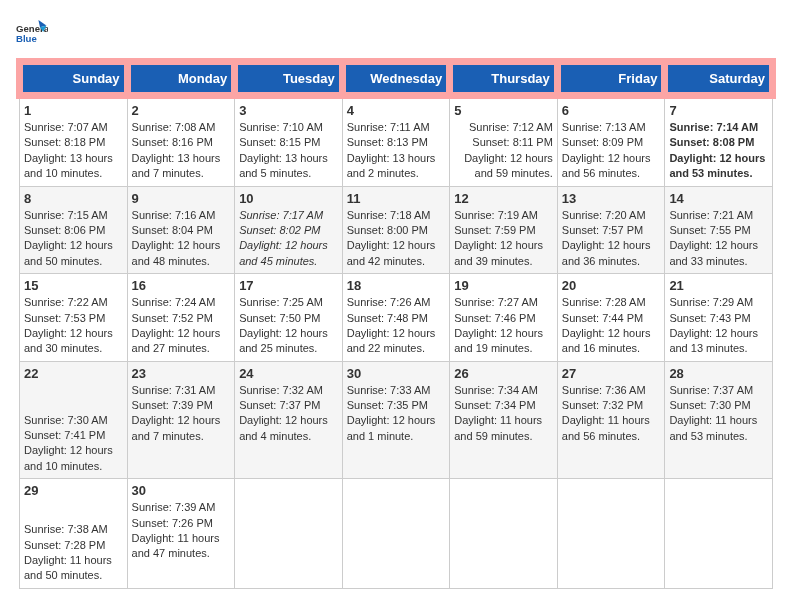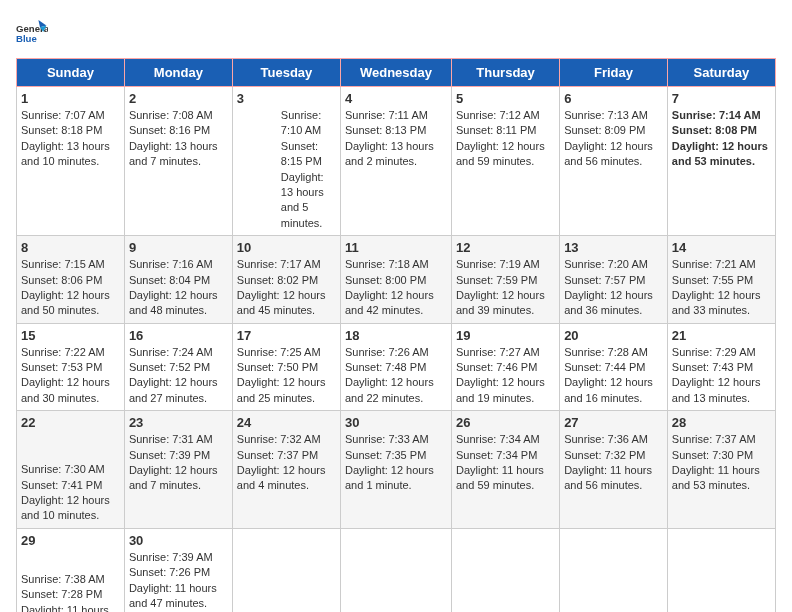--- a/index.html
+++ b/index.html
@@ -38,25 +38,25 @@
       color: #555;
     }
     .calendar {
       width: 100%;
       border-collapse: collapse;
       font-size: 11px;
     }
     .calendar th {
       background-color: #1a5fb4;
       color: white;
-      padding: 6px 19px;
-      text-align: center;
+      padding: 6px 4px;
+      text-align: right;
       font-size: 13px;
       font-weight: bold;
-      border: 1px solid #fca5a5;
+      border: 7px solid #fca5a5;
     }
     .calendar td {
       border: 1px solid #ccc;
       vertical-align: top;
       padding: 4px;
       width: calc(100% / 7);
       min-height: 80px;
       background: #fff;
     }
     .calendar tr:nth-child(even) td {
@@ -123,35 +123,35 @@
         </td>
         <td>
           <span class="day-number">2</span>
           <div class="day-info" style="white-space: pre-line;">Sunrise: 7:08 AM
 Sunset: 8:16 PM
 Daylight: 13 hours
 and 7 minutes.</div>
         </td>
         <td>
           <span class="day-number">3</span>
-          <div class="day-info" style="white-space: pre-line; margin-left: 44px;">Sunrise: 7:10 AM
+          <div class="day-info" style="white-space: pre-line;">Sunrise: 7:10 AM
 Sunset: 8:15 PM
 Daylight: 13 hours
 and 5 minutes.</div>
         </td>
         <td>
           <span class="day-number">4</span>
           <div class="day-info" style="white-space: pre-line;">Sunrise: 7:11 AM
 Sunset: 8:13 PM
 Daylight: 13 hours
 and 2 minutes.</div>
         </td>
         <td>
           <span class="day-number">5</span>
-          <div class="day-info" style="white-space: pre-line;">Sunrise: 7:12 AM
+          <div class="day-info" style="white-space: pre-line; text-align: right;">Sunrise: 7:12 AM
 Sunset: 8:11 PM
 Daylight: 12 hours
 and 59 minutes.</div>
         </td>
         <td>
           <span class="day-number">6</span>
           <div class="day-info" style="white-space: pre-line;">Sunrise: 7:13 AM
 Sunset: 8:09 PM
 Daylight: 12 hours
 and 56 minutes.</div>
@@ -174,21 +174,21 @@
         </td>
         <td>
           <span class="day-number">9</span>
           <div class="day-info" style="white-space: pre-line;">Sunrise: 7:16 AM
 Sunset: 8:04 PM
 Daylight: 12 hours
 and 48 minutes.</div>
         </td>
         <td>
           <span class="day-number">10</span>
-          <div class="day-info" style="white-space: pre-line;">Sunrise: 7:17 AM
+          <div class="day-info" style="white-space: pre-line; font-style: italic;">Sunrise: 7:17 AM
 Sunset: 8:02 PM
 Daylight: 12 hours
 and 45 minutes.</div>
         </td>
         <td>
           <span class="day-number">11</span>
           <div class="day-info" style="white-space: pre-line;">Sunrise: 7:18 AM
 Sunset: 8:00 PM
 Daylight: 12 hours
 and 42 minutes.</div>

